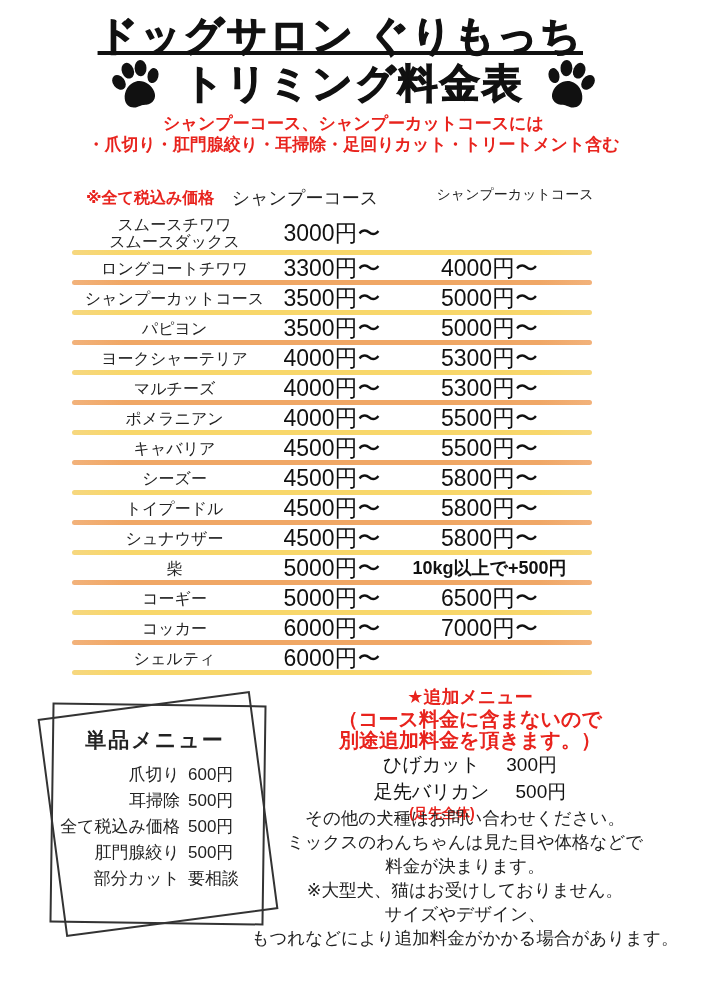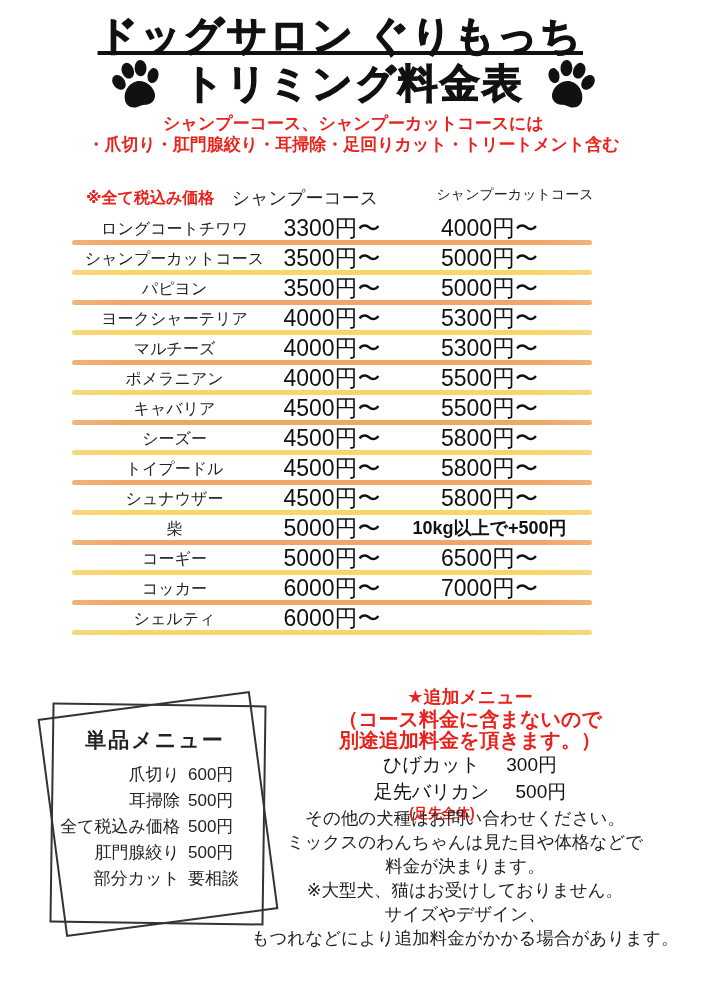--- a/index.html
+++ b/index.html
@@ -116,20 +116,29 @@
   <div>・爪切り・肛門腺絞り・耳掃除・足回りカット・トリートメント含む</div>
 </div>
 
 <div class="abs tax-note" style="color: rgb(232, 35, 29);">※全て税込み価格</div>
 <div class="abs colhead1">シャンプーコース</div>
 <div class="abs colhead2">シャンプーカットコース</div>
 
 <div class="abs tbody">
     <div>
       <div class="trow">
+        <div class="breed">スムースチワワ
+スムースダックス</div>
+        <div class="price">3000円〜</div>
+        <div class="price"></div>
+      </div>
+      <div class="underline u-yellow"></div>
+    </div>
+    <div>
+      <div class="trow">
         <div class="breed">ロングコートチワワ</div>
         <div class="price">3300円〜</div>
         <div class="price">4000円〜</div>
       </div>
       <div class="underline u-orange"></div>
     </div>
     <div>
       <div class="trow">
         <div class="breed">シャンプーカットコース</div>
         <div class="price">3500円〜</div>

